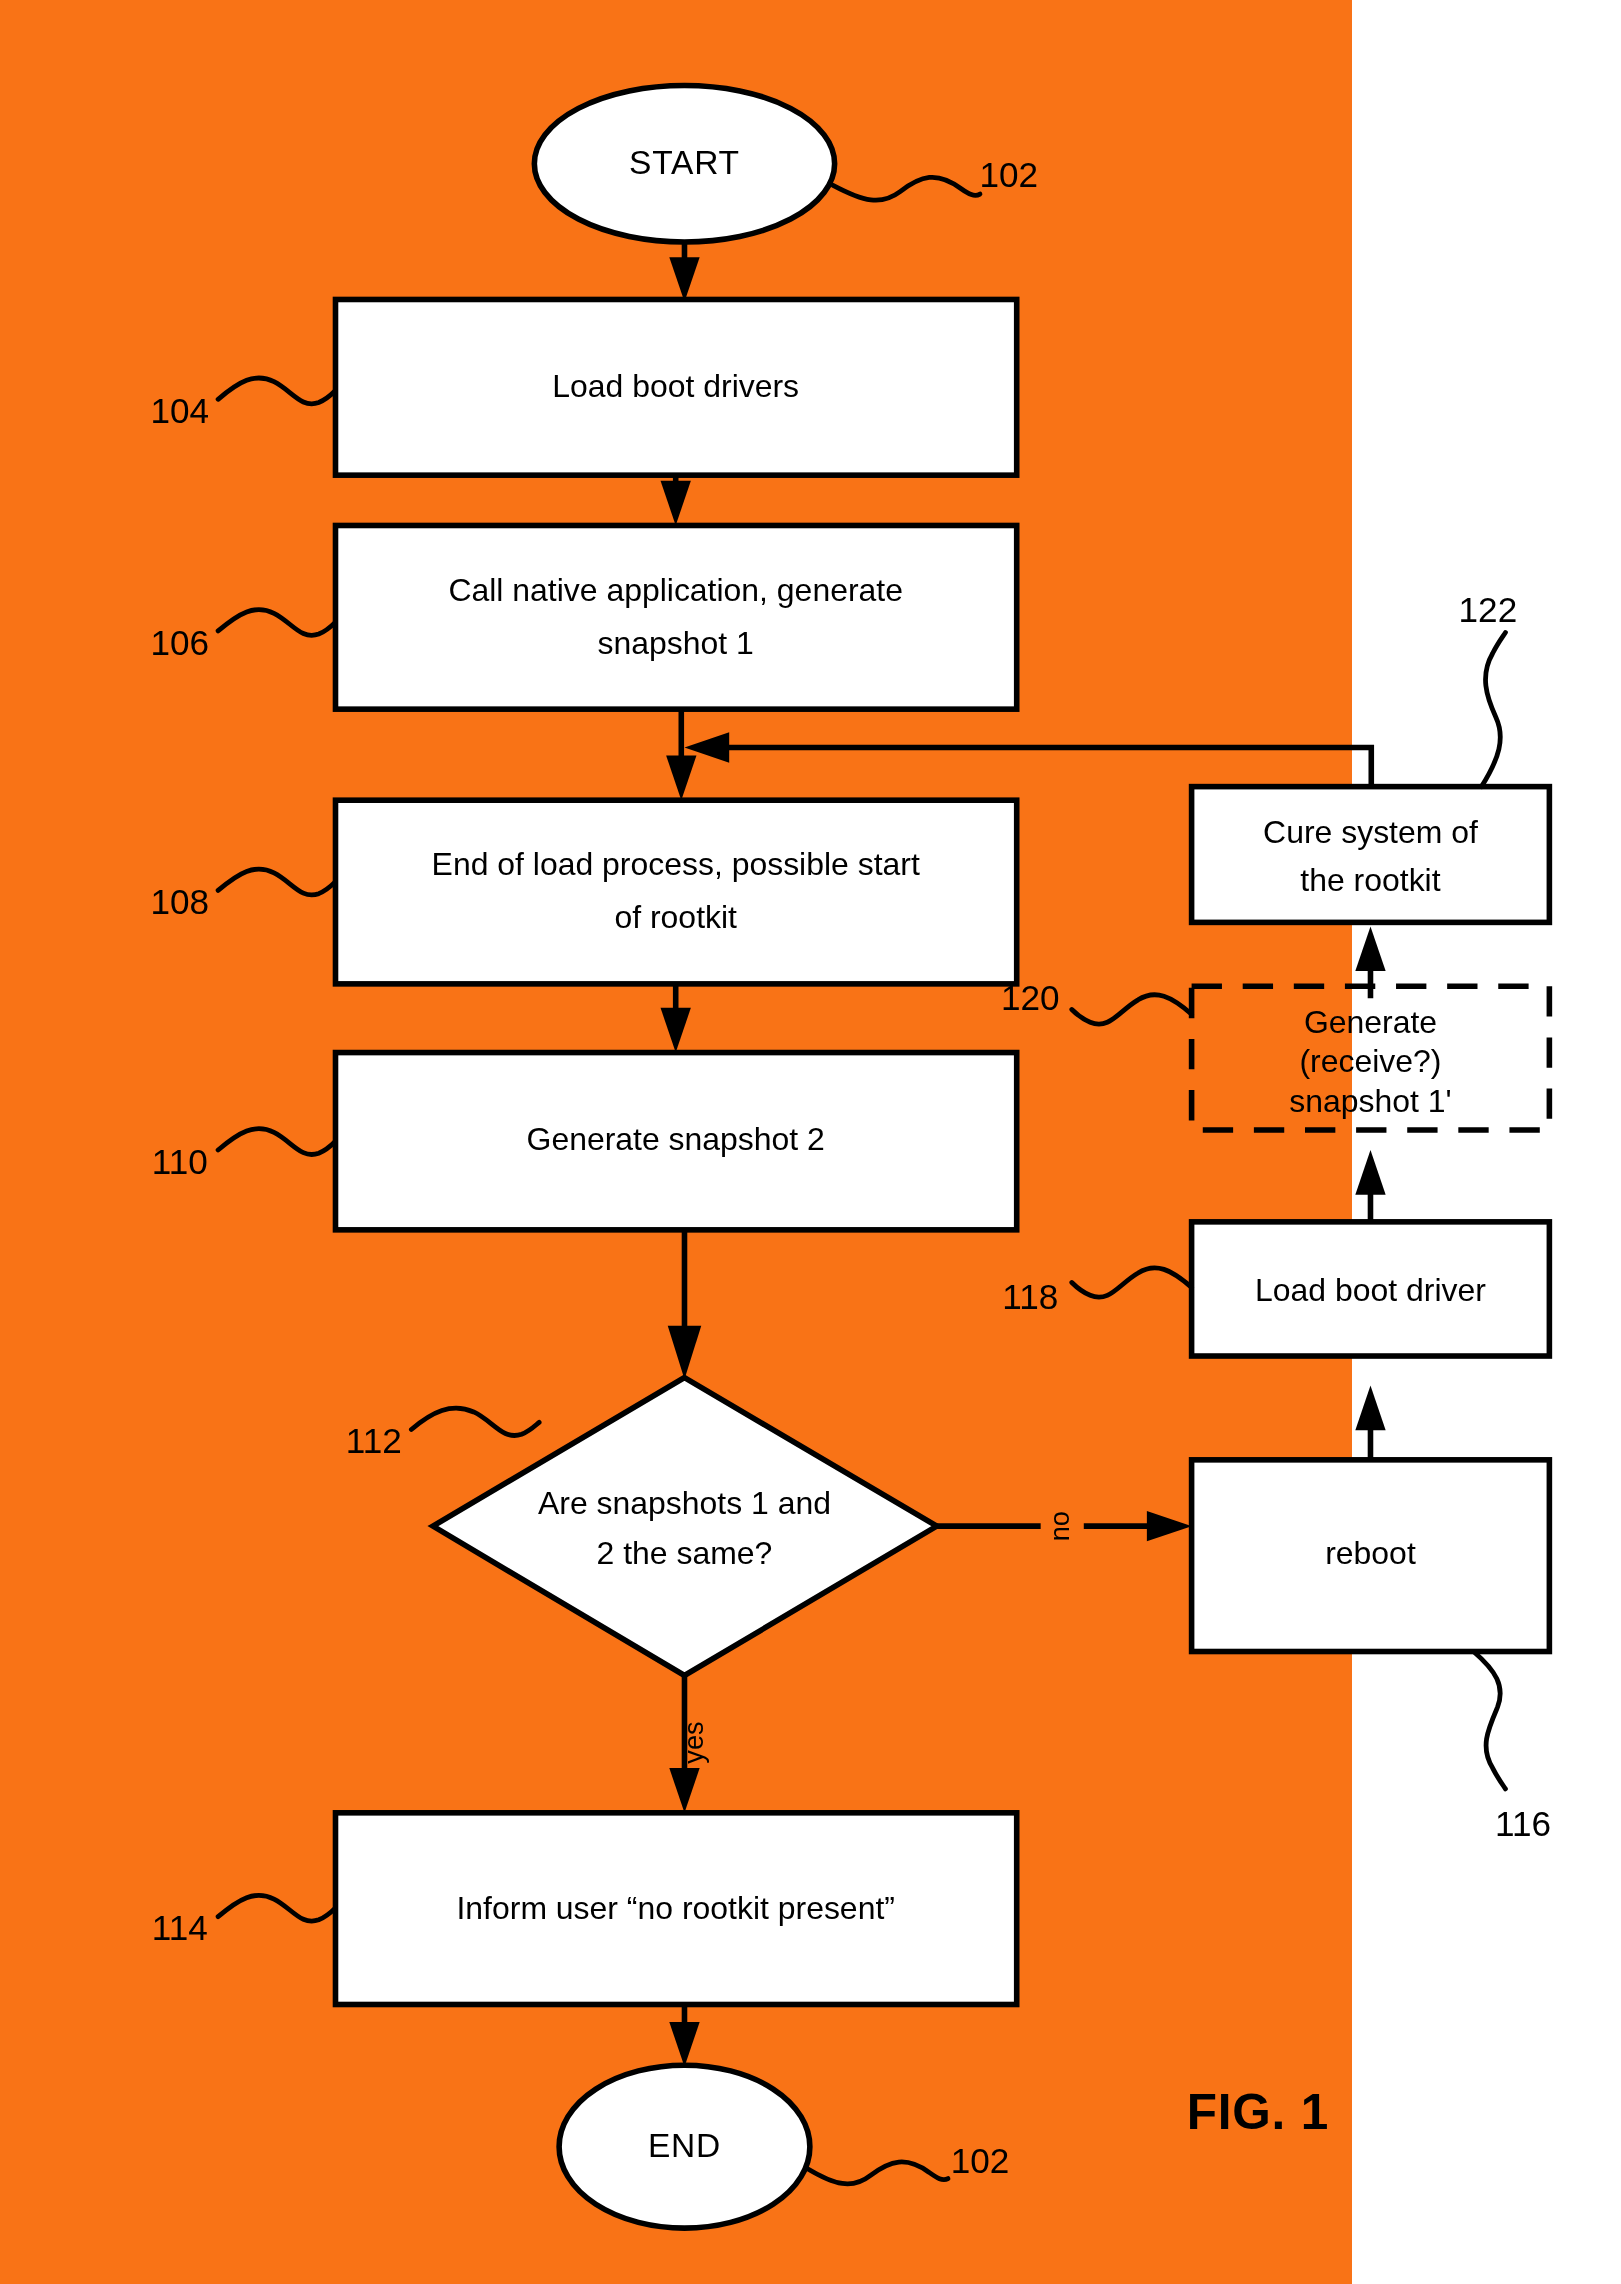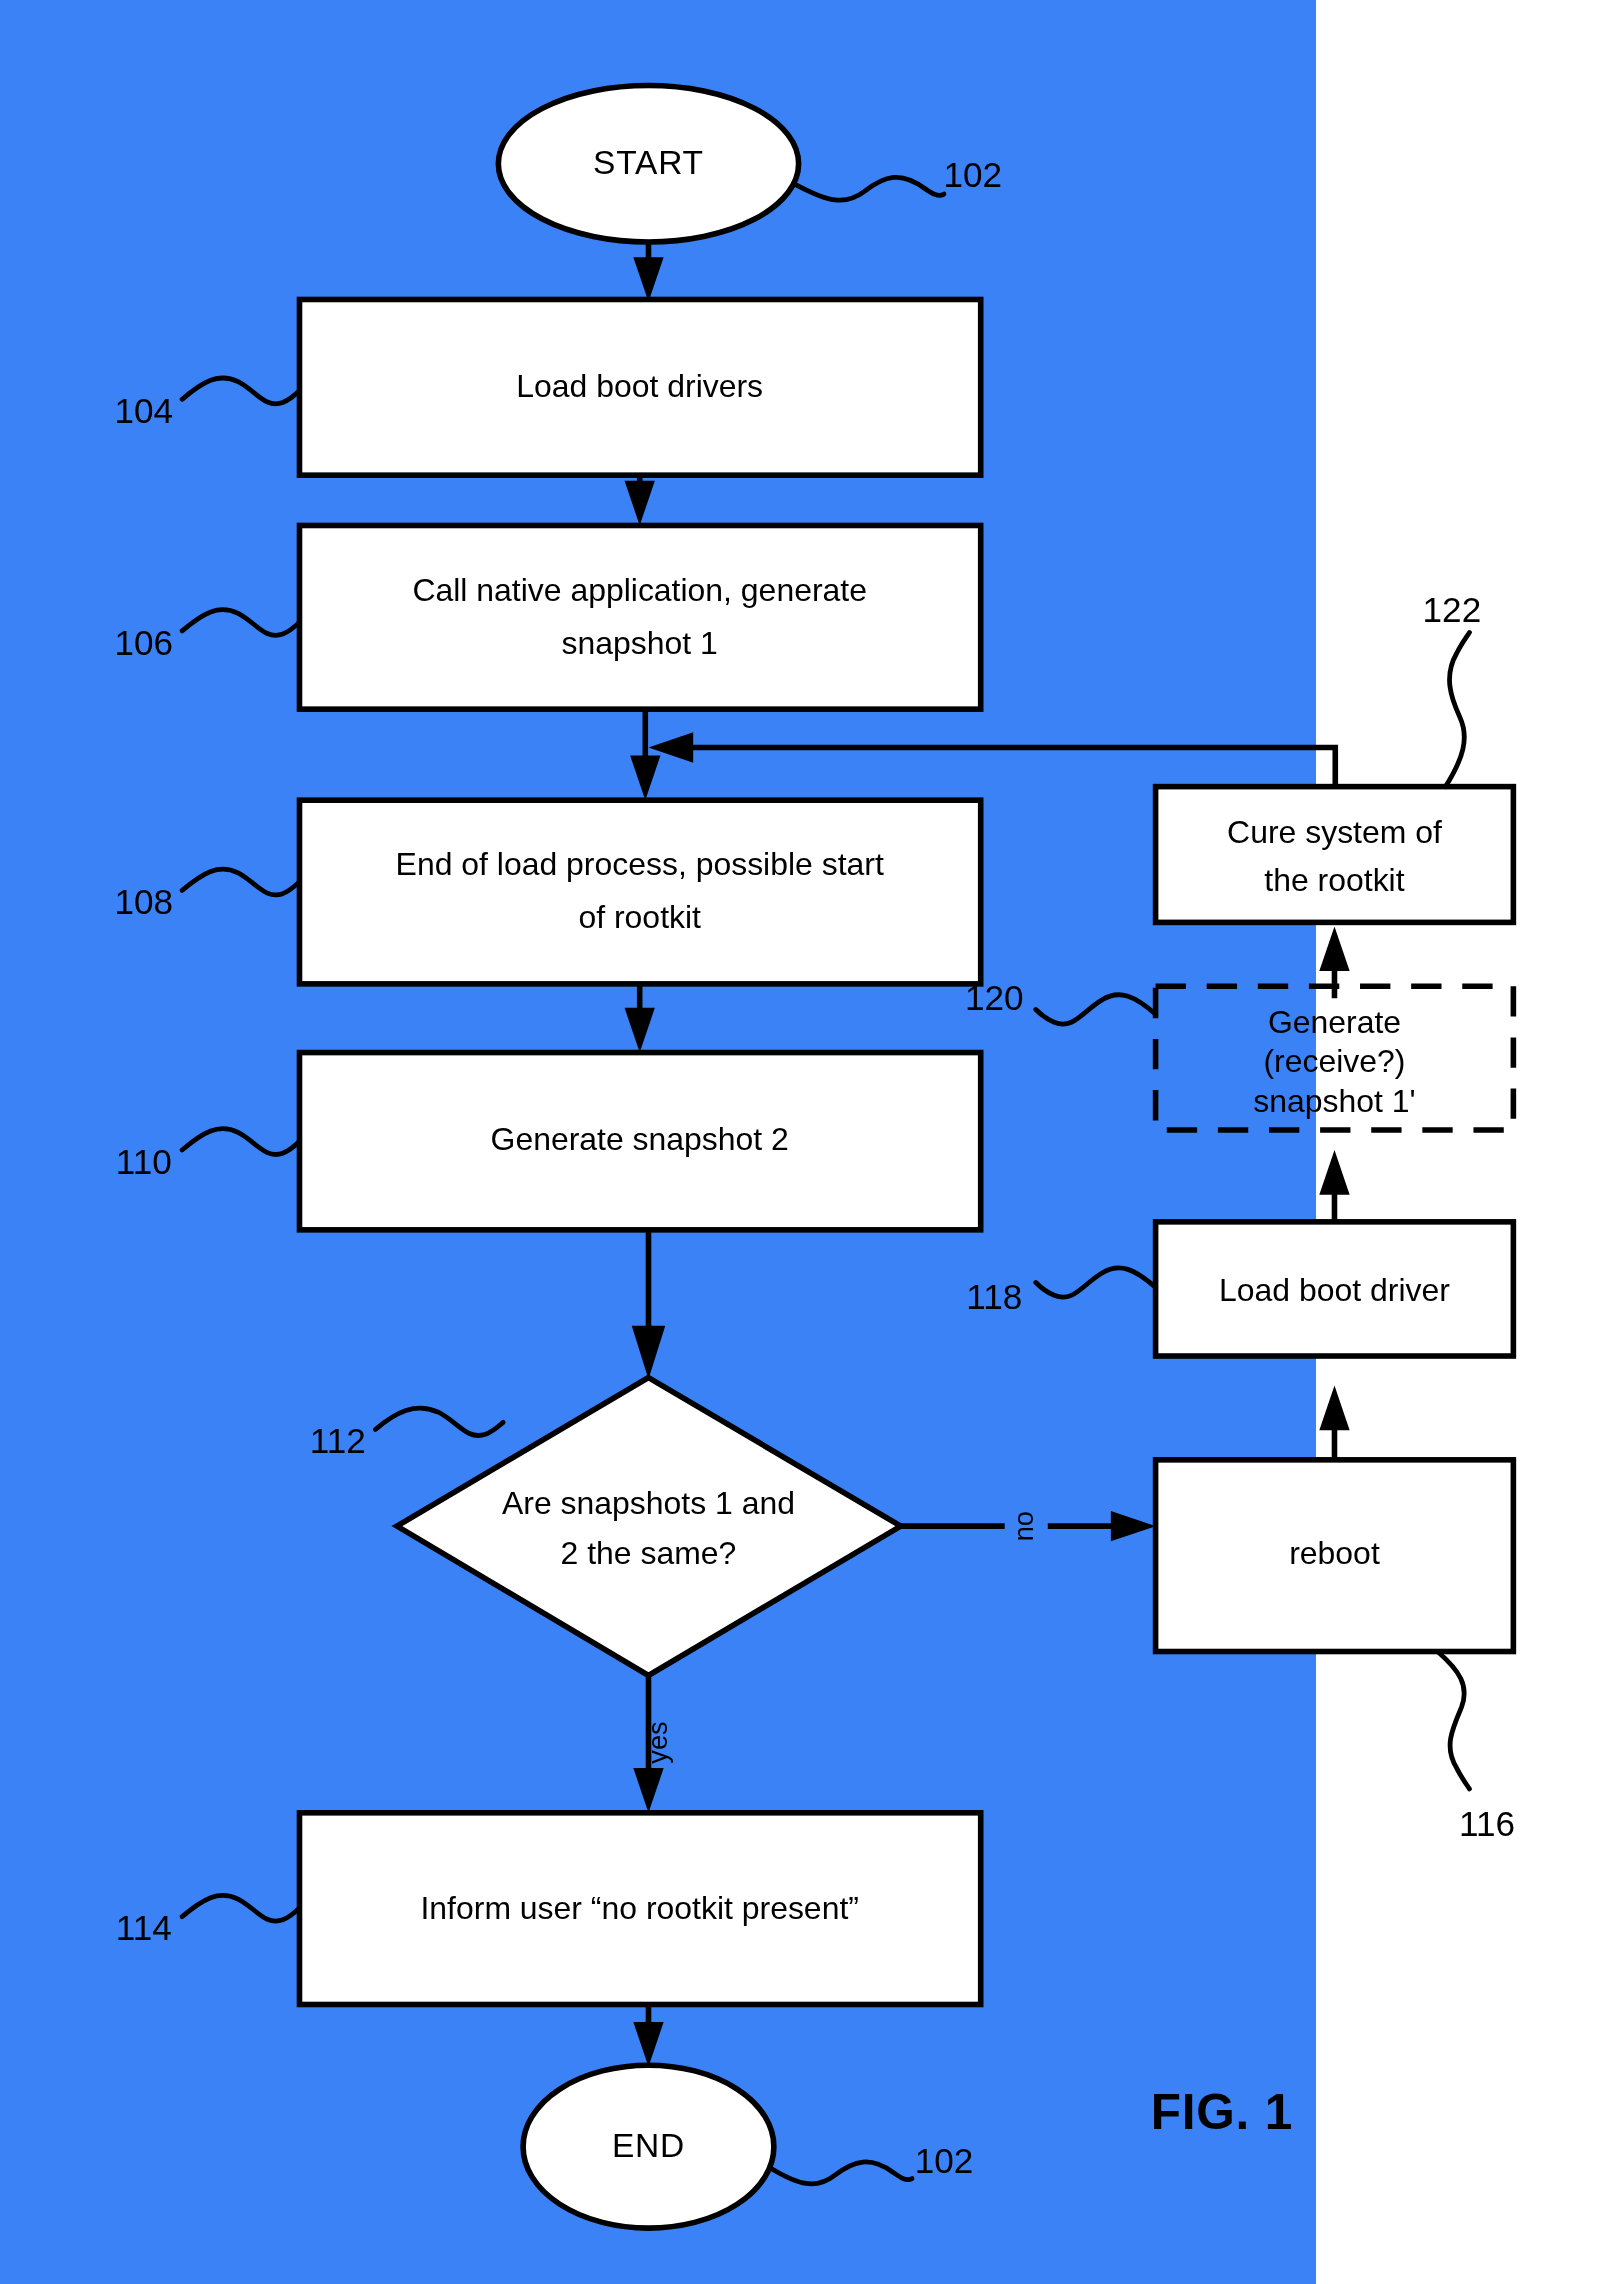--- a/index.html
+++ b/index.html
@@ -10,21 +10,22 @@
   body {
     width: 1622px;
     height: 2284px;
     font-family: "Liberation Sans", sans-serif;
     overflow: hidden;
   }
   #figure-root {
     position: relative;
     width: 1316px;
     height: 2284px;
-    background: #3b82f6;
+    background: #f97316;
+    padding-left: 36px;
   }
   svg#flowchart {
     display: block;
     width: 1622px;
     height: 2284px;
   }
   .shape-fill-white {
     fill: #ffffff;
     stroke: #000000;
     stroke-width: 7;

